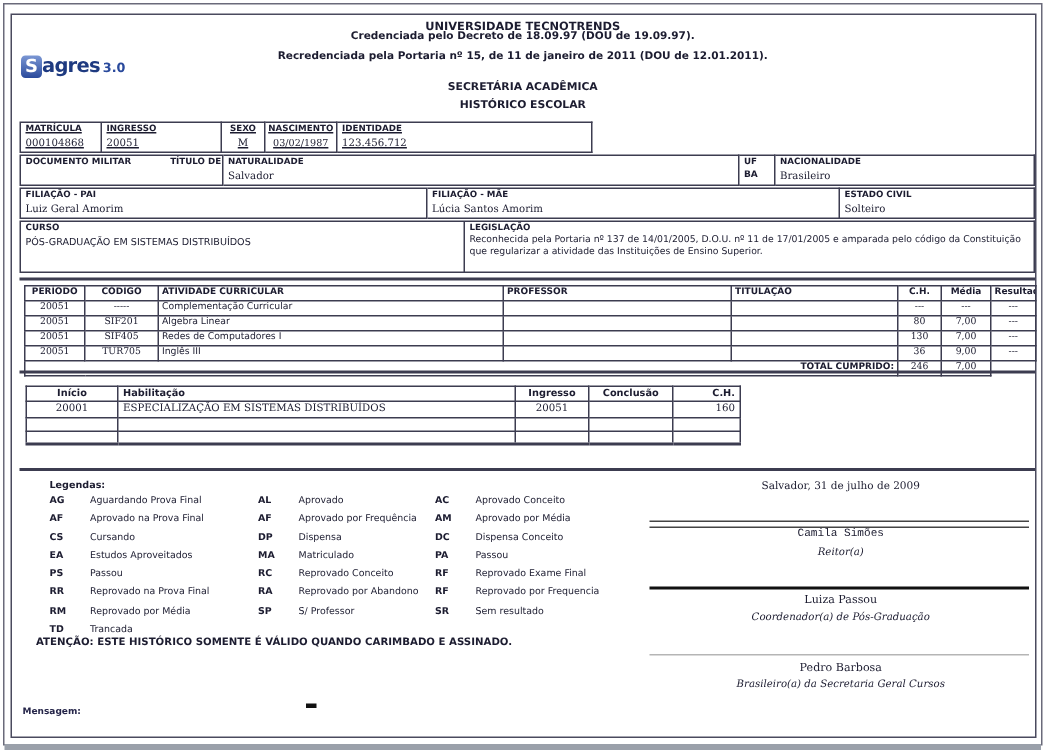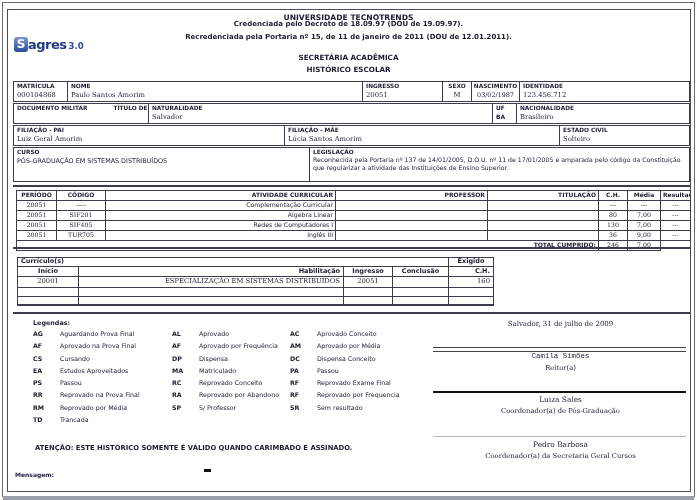--- a/index.html
+++ b/index.html
@@ -46,49 +46,49 @@
 
   
   table{border-collapse:collapse;table-layout:fixed;}
   .course-table{position:absolute;left:16px;top:190px;width:674px;font:6.2px "DejaVu Sans",sans-serif;color:var(--ink);}
   .course-table th{font:bold 6px "DejaVu Sans",sans-serif;}
   .course-table th,.course-table td{border:1px solid var(--bd);padding:0 2px;height:9px;line-height:1.05;
         overflow:hidden;white-space:nowrap;}
   .course-table .num{text-align:center;font-family:"DejaVu Serif",serif;}
   .course-table .total-lbl{text-align:right;font-weight:bold;font-size:6px;}
   .course-table .noborder{border:none;}
-  .tl{text-align:right;margin-left:48px;} .tc{text-align:center;}
+  .tl{text-align:left;margin-left:48px;} .tc{text-align:center;}
 
   
   .curr-table{position:absolute;left:17px;top:257px;width:476px;font:6.5px "DejaVu Sans",sans-serif;color:var(--ink);}
   .curr-table th{font:bold 6.5px "DejaVu Sans",sans-serif;}
   .curr-table th,.curr-table td{border:1px solid var(--bd);padding:0 3px;line-height:1.1;overflow:hidden;white-space:nowrap;}
   .curr-table .serif{font-family:"DejaVu Serif",serif;font-size:6.8px;}
   .curr-title{font-weight:bold;}
   .curr-table tr.r-title{height:9px;} .curr-table tr.r-head{height:10px;}
   .curr-table tr.r-data{height:11px;} .curr-table tr.r-e1{height:9px;} .curr-table tr.r-e2{height:8px;}
   .curr-table tr.r-e2 td{border-bottom:2px solid var(--bd);}
 
   
   .leg-title{position:absolute;left:33px;top:319px;font:bold 6.4px "DejaVu Sans",sans-serif;}
   .leg-col{position:absolute;top:330px;font:6.3px "DejaVu Sans",sans-serif;}
   .leg-row{display:flex;height:12.3px;align-items:flex-start;}
   .leg-code{width:27px;font-weight:bold;flex:none;}
   .leg-label{white-space:nowrap;}
-  .attention{position:absolute;left:35px;top:424px;font:bold 6.8px "DejaVu Sans",sans-serif;margin-top:20px;}
+  .attention{position:absolute;left:24px;top:424px;font:bold 6.8px "DejaVu Sans",sans-serif;}
 
   
   .sig-block{position:absolute;left:433px;top:315px;width:255px;font-family:"DejaVu Serif",serif;text-align:center;}
   .sig-date{position:absolute;left:0;right:0;top:5px;font-size:7px;}
   .sig-line{position:absolute;left:0;right:2px;}
   .sig-line.double{top:32px;height:3px;border-top:1px solid #444;border-bottom:1px solid #444;}
   .sig-line.solid{top:76px;height:0;border-top:2px solid #111;}
   .sig-line.light{top:121px;height:0;border-top:1px solid #b5b5b5;}
   .sig-name{position:absolute;left:0;right:0;font-size:7.4px;}
-  .sig-role{position:absolute;left:0;right:0;font-size:6.8px;}
+  .sig-role{position:absolute;left:0;right:0;font-size:6.8px;font-style:italic;}
   .n1{top:37px;font-family:Liberation Mono, monospace;} .r1{top:49px;}
   .n2{top:80px;} .r2{top:92px;}
   .n3{top:125px;} .r3{top:137px;}
 
   
   .mensagem{position:absolute;left:15px;top:471px;font:bold 6px "DejaVu Sans",sans-serif;color:#26264a;}
   .dash-mark{position:absolute;left:204px;top:469px;width:7px;height:3px;background:#111;}
 </style>
 </head>
 <body>
@@ -103,28 +103,24 @@
       <span class="logo-name">agres</span>
       <span class="logo-ver">3.0</span>
   </div>
 
   <div class="hdr-line hdr-univ">UNIVERSIDADE TECNOTRENDS</div>
   <div class="hdr-line hdr-cred1">Credenciada pelo Decreto de 18.09.97 (DOU de 19.09.97).</div>
   <div class="hdr-line hdr-cred2">Recredenciada pela Portaria nº 15, de 11 de janeiro de 2011 (DOU de 12.01.2011).</div>
   <div class="hdr-line hdr-dept">SECRETÁRIA ACADÊMICA</div>
   <div class="hdr-line hdr-title">HISTÓRICO ESCOLAR</div>
 
-  <div class="irow" style="top:81px;height:21px;">
+  <div class="irow" style="top:81px;height:21px;text-decoration:underline;">
     <div class="icell first" style="width:55px;">
       <div class="lbl">MATRÍCULA</div>
       <div class="val">000104868</div>
-    </div>
-    <div class="icell" style="width:295px;">
-      <div class="lbl">NOME</div>
-      <div class="val">Paulo Santos Amorim</div>
     </div>
     <div class="icell" style="width:80px;">
       <div class="lbl">INGRESSO</div>
       <div class="val">20051</div>
     </div>
     <div class="icell ctr" style="width:29px;">
       <div class="lbl">SEXO</div>
       <div class="val">M</div>
     </div>
     <div class="icell ctr" style="width:48px;padding:1px 1px;">
@@ -261,24 +257,20 @@
 
   <table class="curr-table">
     <colgroup>
       <col style="width:61px">
         <col style="width:265px">
         <col style="width:49px">
         <col style="width:56px">
         <col style="width:45px">
     </colgroup>
     <tbody>
-        <tr class="r-title">
-      <td colspan="4" class="curr-title">Currículo(s)</td>
-      <td class="curr-title tc">Exigido</td>
-    </tr>
     <tr class="r-head">
       <th class="tc">Início</th>
       <th class="tl">Habilitação</th>
       <th class="tc">Ingresso</th>
       <th class="tc">Conclusão</th>
       <th style="text-align:right">C.H.</th>
     </tr>
     <tr class="r-data">
       <td class="tc serif">20001</td>
       <td class="tl serif">ESPECIALIZAÇÃO EM SISTEMAS DISTRIBUÍDOS</td>
@@ -405,22 +397,22 @@
   </div>
 
   <div class="attention">ATENÇÃO: ESTE HISTÓRICO SOMENTE É VÁLIDO QUANDO CARIMBADO E ASSINADO.</div>
 
   <div class="sig-block">
     <div class="sig-date">Salvador, 31 de julho de 2009</div>
     <div class="sig-line double"></div>
     <div class="sig-name n1">Camila Simões</div>
     <div class="sig-role r1">Reitor(a)</div>
     <div class="sig-line solid"></div>
-    <div class="sig-name n2">Luiza Sales</div>
+    <div class="sig-name n2">Luiza Passou</div>
     <div class="sig-role r2">Coordenador(a) de Pós-Graduação</div>
     <div class="sig-line light"></div>
     <div class="sig-name n3">Pedro Barbosa</div>
-    <div class="sig-role r3">Coordenador(a) da Secretaria Geral Cursos</div>
+    <div class="sig-role r3">Brasileiro(a) da Secretaria Geral Cursos</div>
   </div>
 
   <div class="mensagem">Mensagem:</div>
   <div class="dash-mark"></div>
 </div>
 
 </body></html>

